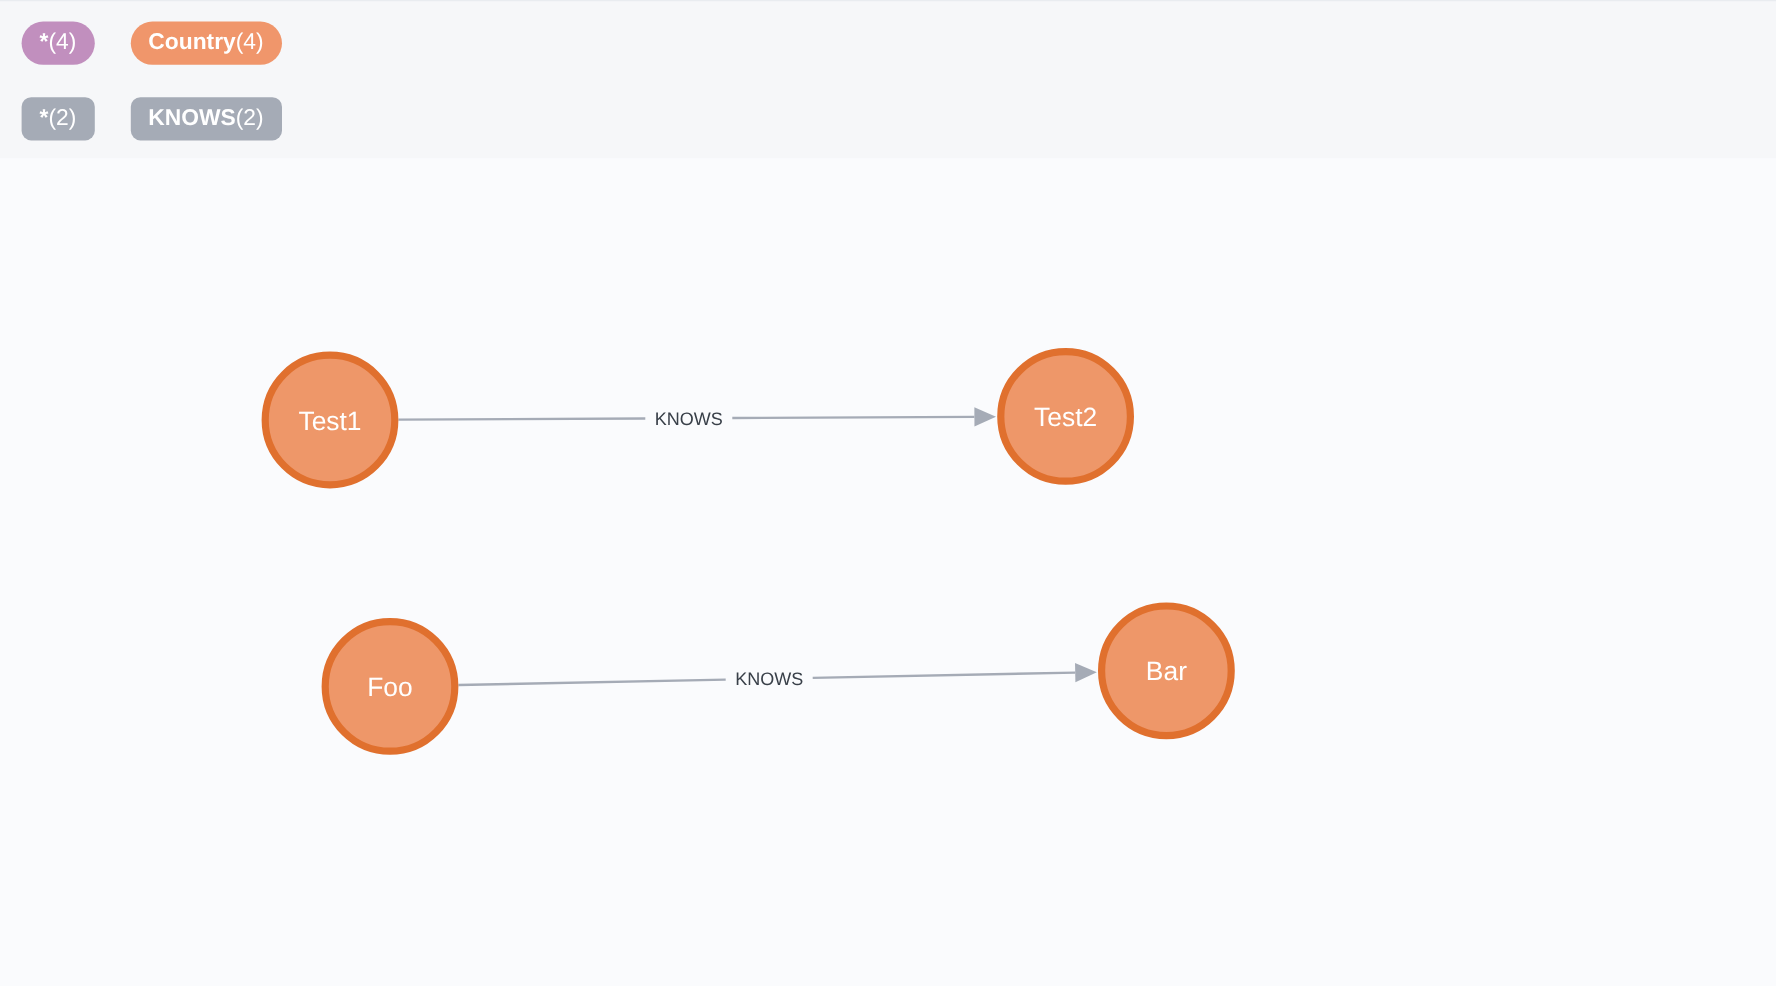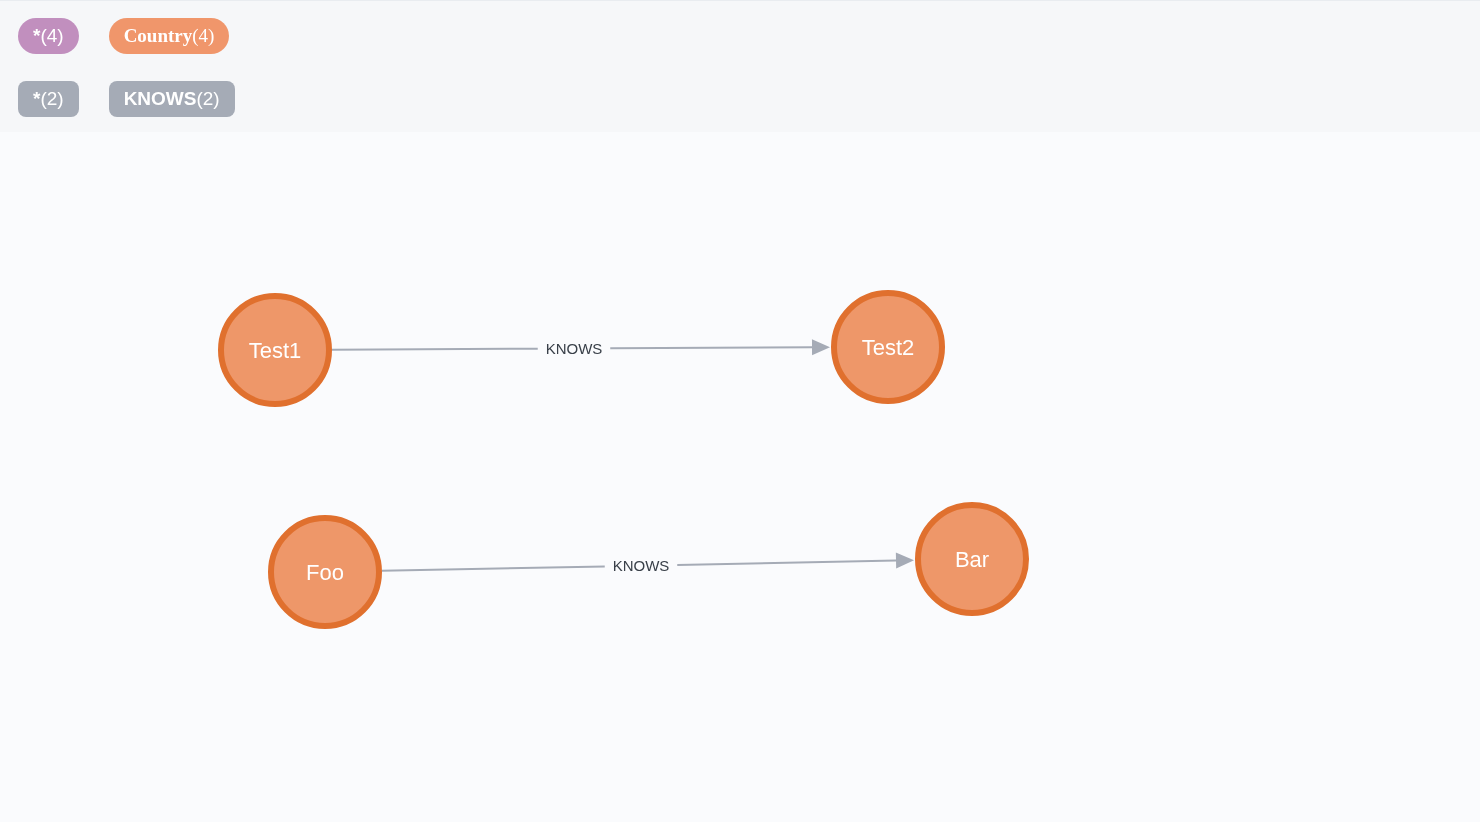--- a/index.html
+++ b/index.html
@@ -62,21 +62,21 @@
 <body>
 
 <div class="frame">
 
   <div class="legend">
     <div class="pill-row" id="node-pills">
         <div class="pill node-pill" style="background: rgb(193, 143, 190);">
           <span class="pill-label">*</span>
           <span class="pill-count">(4)</span>
         </div>
-        <div class="pill node-pill" style="background: rgb(240, 150, 107); font-family: Liberation Serif, serif;">
+        <div class="pill node-pill" style="background: rgb(240, 150, 107);">
           <span class="pill-label">Country</span>
           <span class="pill-count">(4)</span>
         </div>
       </div>
     <div class="pill-row" id="rel-pills">
         <div class="pill rel-pill" style="background: rgb(165, 171, 182);">
           <span class="pill-label">*</span>
           <span class="pill-count">(2)</span>
         </div>
         <div class="pill rel-pill" style="background: rgb(165, 171, 182);">

